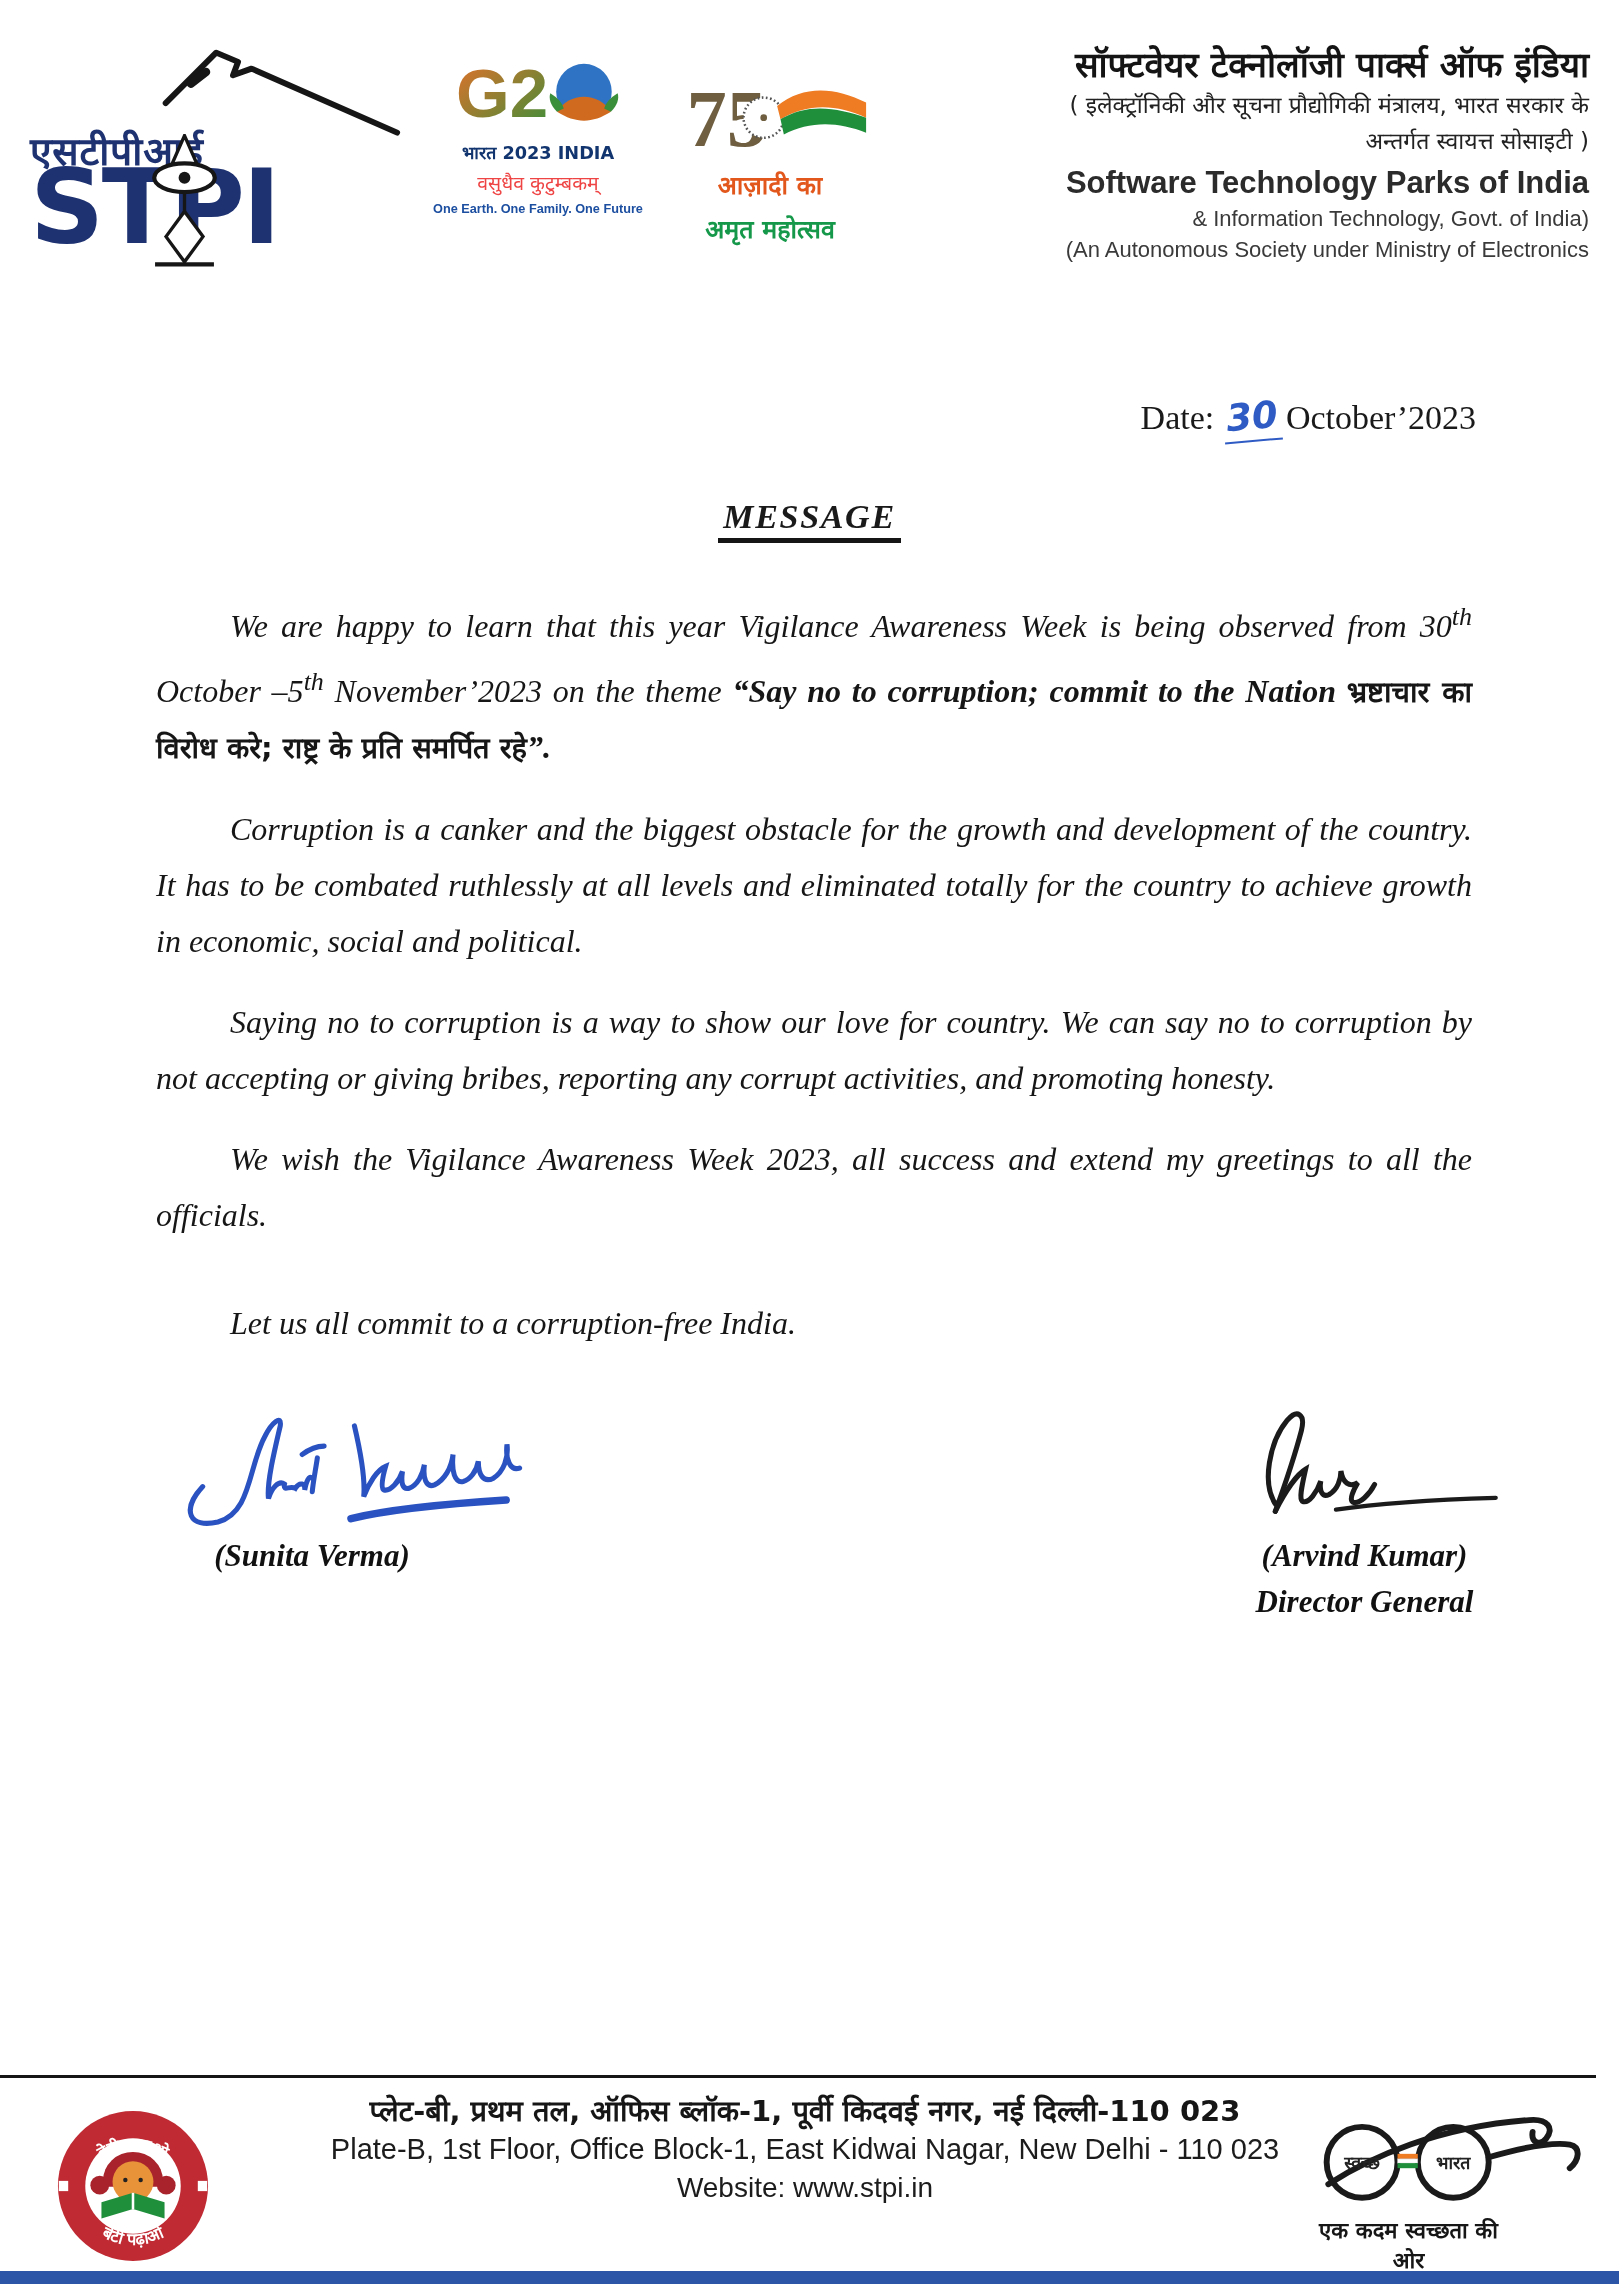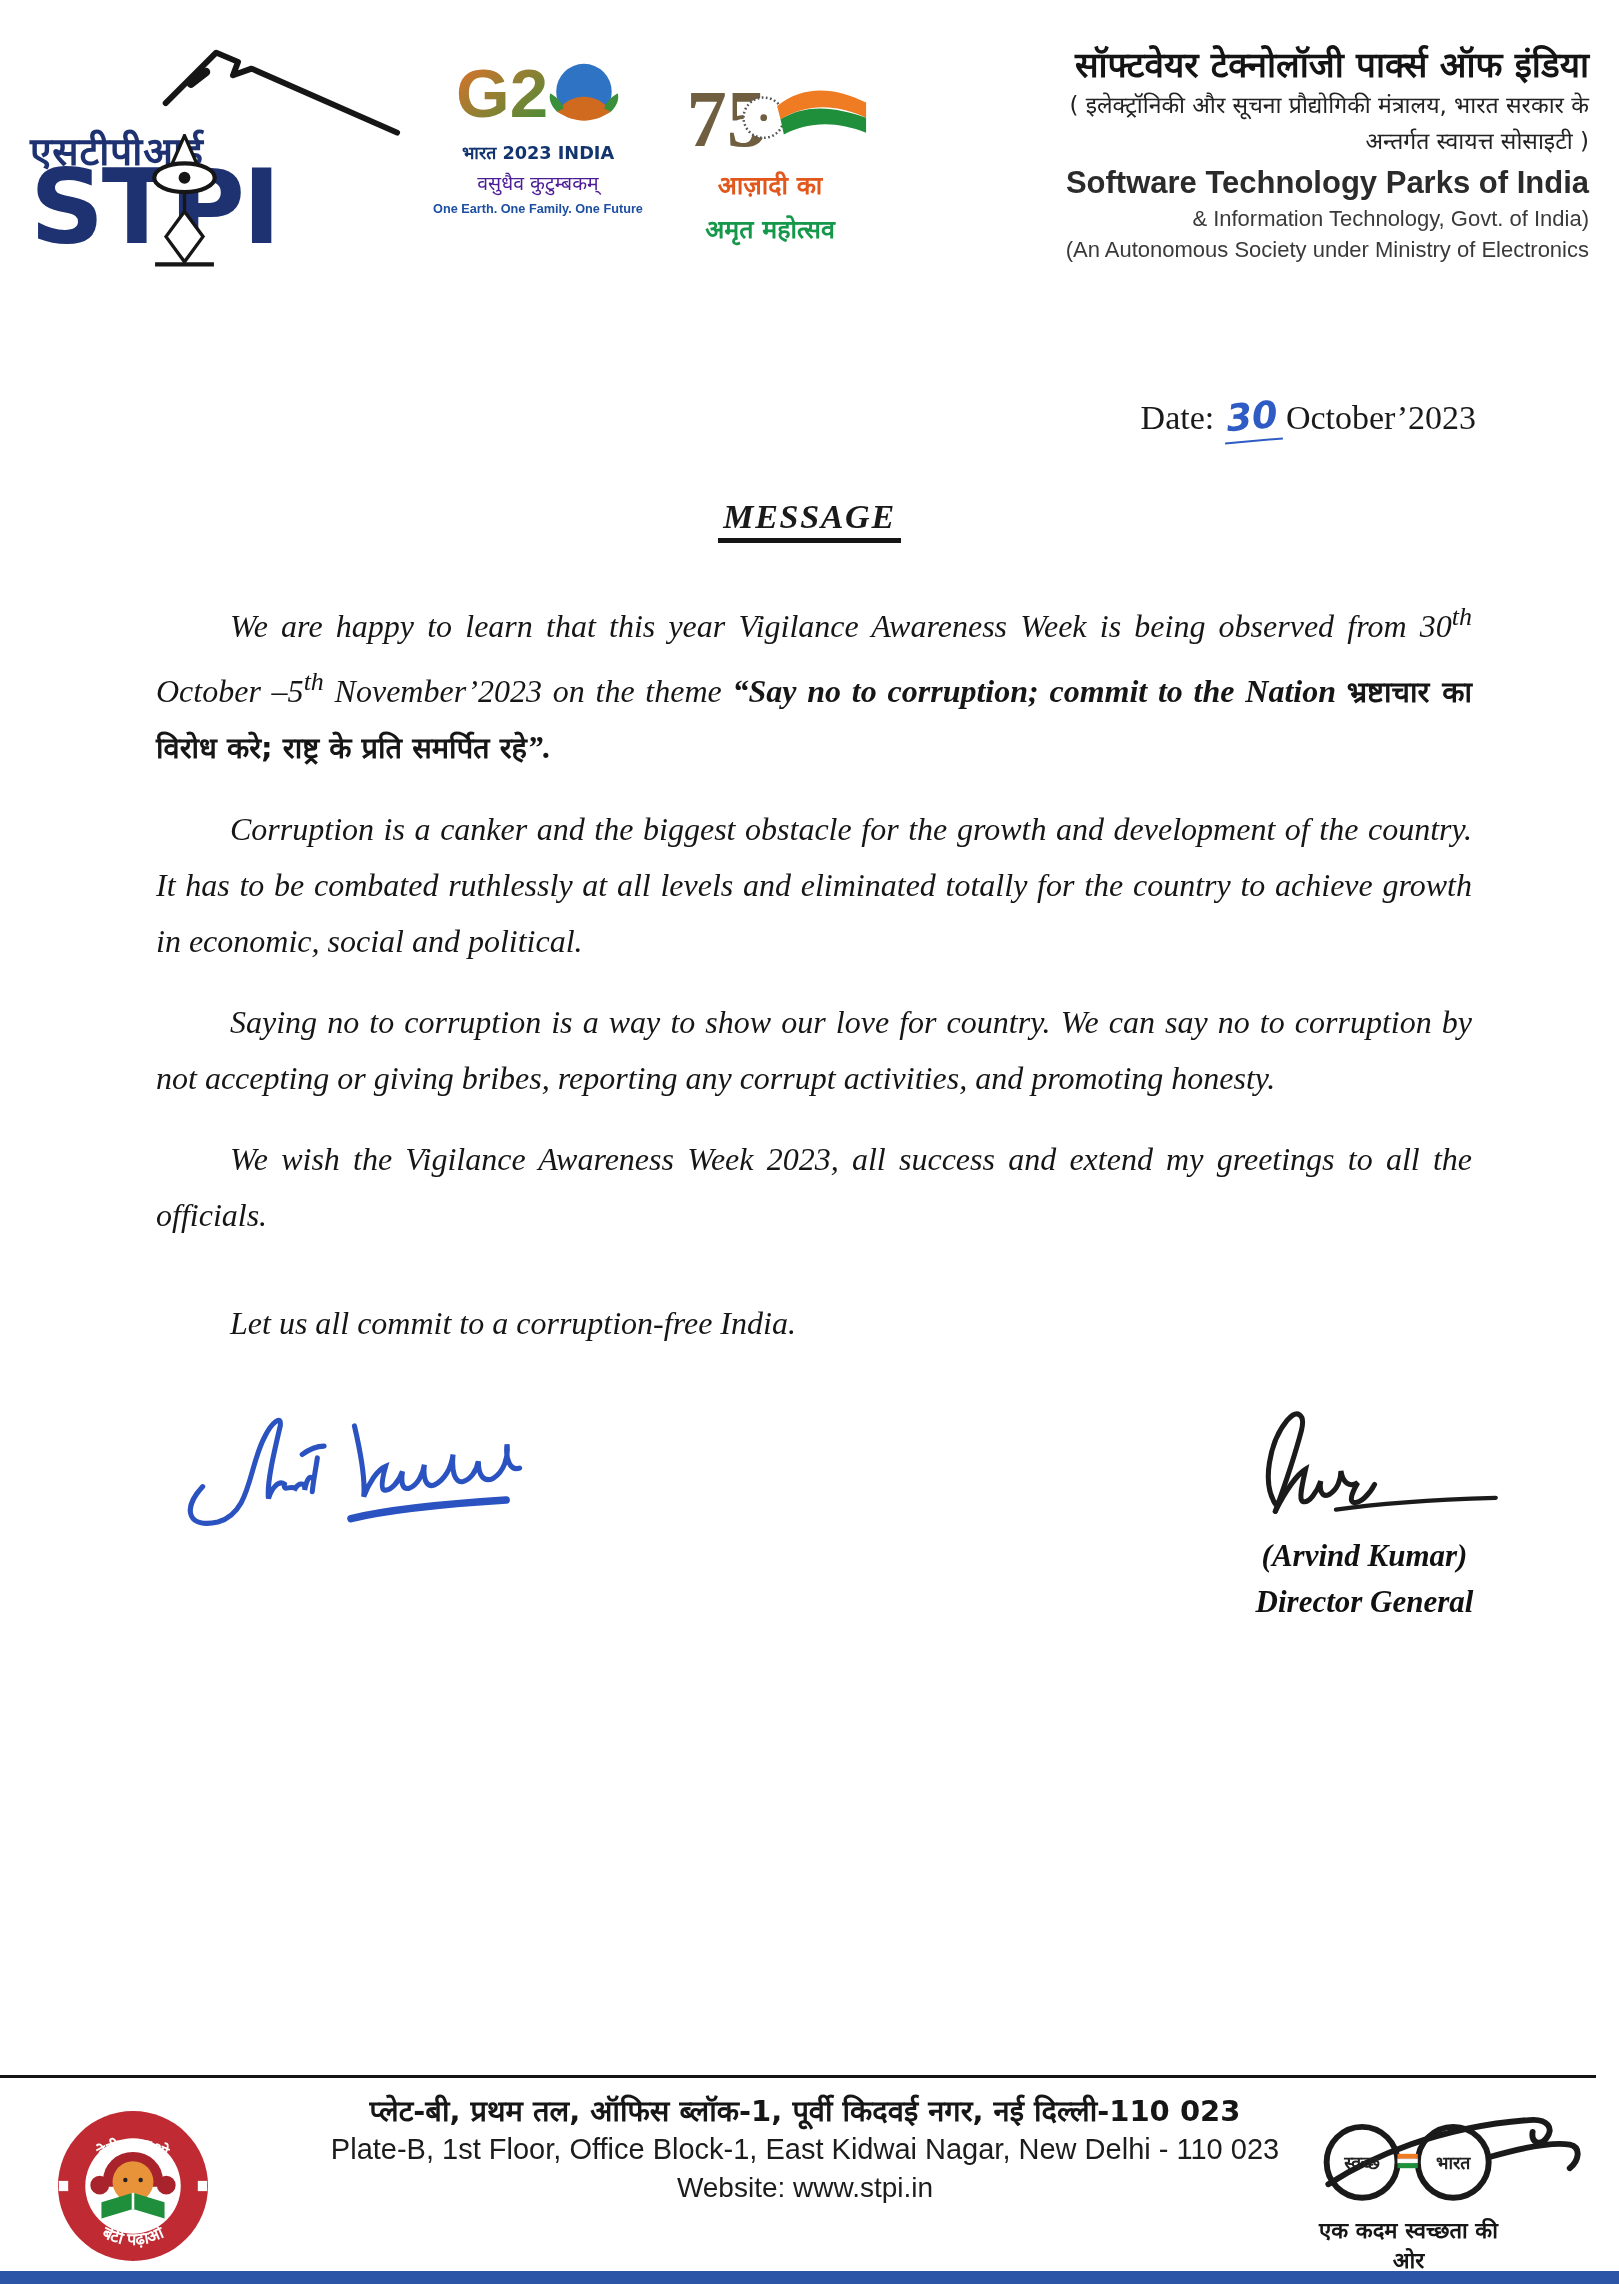--- a/index.html
+++ b/index.html
@@ -12,21 +12,21 @@
 
   
   .stpi-logo { position:absolute; left:30px; top:40px; width:363px; height:228px; color:#1e3272; }
   .stpi-hi   { position:absolute; left:0; top:83px; font:700 39px "DejaVu Sans", sans-serif; letter-spacing:0.8px; }
   .stpi-en   { position:absolute; left:0px; top:116px; font:800 103px/1 "DejaVu Sans", sans-serif; letter-spacing:-2.5px; }
   .stpi-antenna { position:absolute; left:127px; top:0px; }
   .stpi-dish    { position:absolute; left:108px; top:94px; }
 
   .g20-logo { position:absolute; left:420px; top:56px; width:236px; text-align:center; }
   .g20-line1 { font:700 17.7px "DejaVu Sans", sans-serif; color:#12356f; margin-top:1.7px; }
-  .g20-line2 { font:400 19.4px "DejaVu Sans", sans-serif; color:#4c1d95; margin-top:5px; }
+  .g20-line2 { font:400 19.4px "DejaVu Sans", sans-serif; color:#ef4444; margin-top:5px; }
   .g20-line3 { font:700 12.7px "Liberation Sans", sans-serif; color:#1d4fa1; margin-top:6.7px; }
 
   .azadi-logo { position:absolute; left:671px; top:69px; width:198px; text-align:center; }
   .azadi-l1 { font:700 25px "DejaVu Sans", sans-serif; color:#e2571c; margin-top:0px; }
   .azadi-l2 { font:700 25px "DejaVu Sans", sans-serif; color:#16984a; margin-top:10px; }
 
   .org-block { position:absolute; right:30px; top:44px; width:683px; text-align:right; }
   .org-hi-name { font:700 35px/1.2 "DejaVu Sans", sans-serif; color:#141414; }
   .org-hi-sub  { font:400 23px/32px "DejaVu Sans", sans-serif; color:#222; margin-top:3.4px; }
   .org-en-name { font:700 31px "Liberation Sans", sans-serif; color:#2b2b2b; margin-top:8.4px; }
@@ -151,20 +151,21 @@
   <div class="sig-left">
     <svg class="sig-img-left" width="354" height="127" viewBox="0 0 420 150">
       <g fill="none" stroke="#2a52c0" stroke-width="6" stroke-linecap="round">
         <path d="M40,100 C14,128 24,150 58,142 C98,131 94,76 114,40 C122,24 134,14 132,28 C124,62 116,96 118,114 C122,102 130,92 137,97 C135,107 143,98 150,102 C155,94 162,96 161,104 C163,94 166,86 170,90"></path>
         <path d="M176,66 C174,80 171,94 170,106"></path>
         <path d="M158,62 C166,56 176,52 184,52"></path>
         <path d="M220,28 C227,58 233,92 231,112 C237,96 247,80 257,76 C253,90 251,102 255,104 C263,106 273,94 277,82 C275,96 277,104 285,102 C295,98 301,86 303,74 C301,90 305,102 315,98 C327,92 335,78 337,62 C335,82 339,96 349,94 C357,92 365,82 367,70 C367,86 373,96 385,90 C397,82 403,66 401,50 C399,68 405,82 416,78"></path>
         <path d="M216,138 C266,126 336,120 400,116" stroke-width="9"></path>
       </g>
     </svg>
+    <div class="sig-name">(Sunita Verma)</div>
   </div>
 
   <div class="sig-right">
     <svg width="287" height="122" viewBox="0 0 340 145">
       <g fill="none" stroke="#1b1b1b" stroke-width="6" stroke-linecap="round">
         <path d="M66,118 C46,92 58,40 78,16 C90,2 100,8 95,28 C86,62 72,102 64,124"></path>
         <path d="M64,124 C76,100 90,80 100,74 C96,92 92,108 96,112 C104,116 114,100 118,88 C116,100 120,108 128,104 C138,98 142,86 142,76 C144,90 152,96 162,90 C156,100 152,110 156,113 C164,116 176,104 182,92"></path>
         <path d="M136,122 C190,114 258,110 326,108" stroke-width="5"></path>
       </g>
     </svg>

